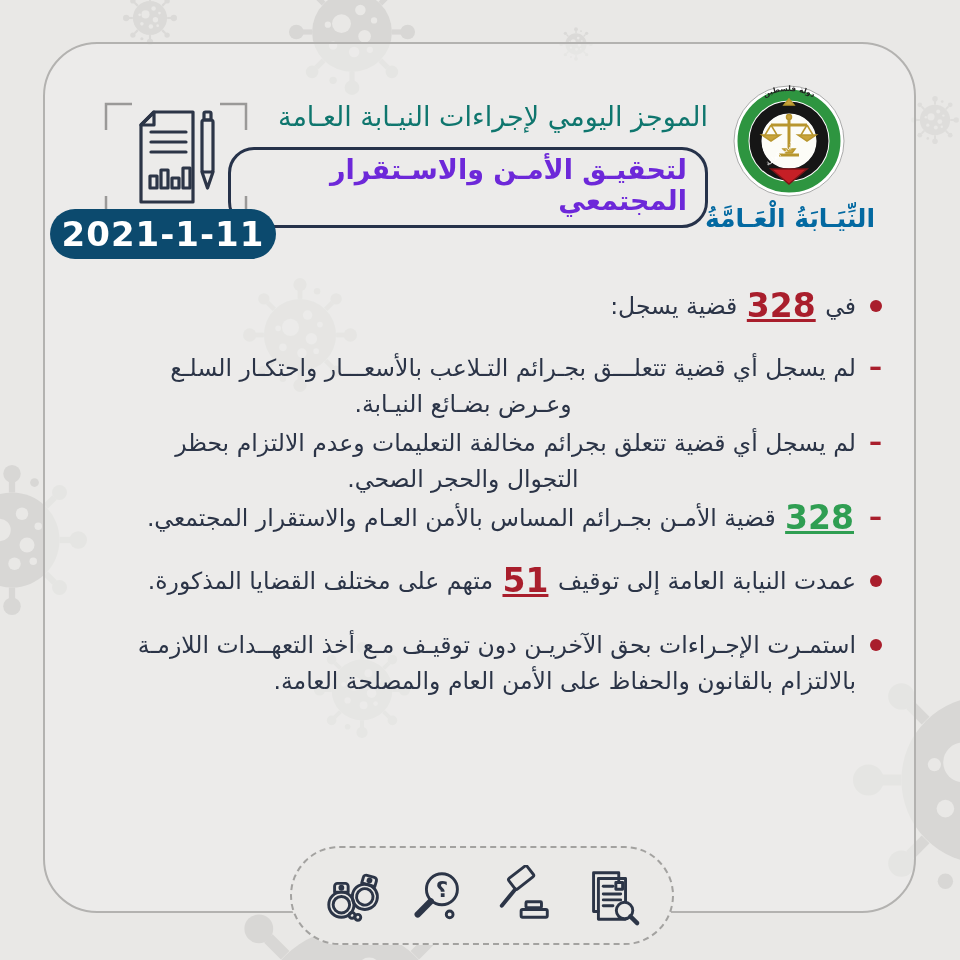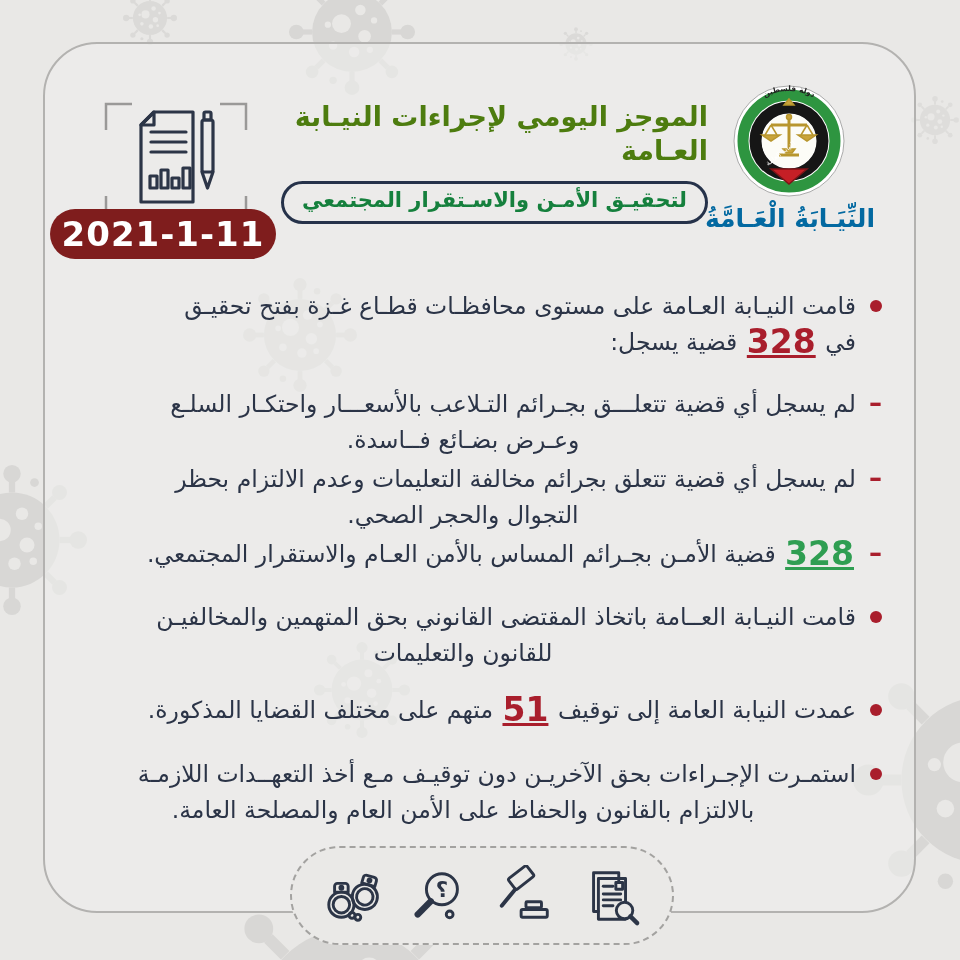--- a/index.html
+++ b/index.html
@@ -13,35 +13,35 @@
   
   .card{
     position:absolute;left:43px;top:42px;width:869px;height:867px;
     border:2px solid #b3b2b0;border-radius:54px;
     background:rgba(238,237,235,0.62);z-index:1;
   }
   
   .header-icon{position:absolute;left:92px;top:90px;z-index:2;}
   .date-badge{
     position:absolute;left:50px;top:209px;width:226px;height:50px;
-    background:#7f1d1d;border-radius:27px;color:#ffffff;
+    background:#0c4a6e;border-radius:27px;color:#ffffff;
     font-size:34px;font-weight:bold;letter-spacing:1px;
     display:flex;align-items:center;justify-content:center;
     direction:ltr;z-index:4;
   }
   .titles{
     position:absolute;right:252px;top:100px;width:480px;
     direction:rtl;text-align:right;z-index:2;
   }
-  .title{font-size:27px;font-weight:bold;color:#4d7c0f;line-height:1.25;}
+  .title{font-size:27px;font-weight:normal;color:#0f766e;line-height:1.25;}
   .subtitle-pill{
     display:inline-block;margin-top:13px;
     border:3px solid #26324A;border-radius:26px;
-    padding:4px 18px 9px;color:#15803d;
-    font-size:21px;font-weight:bold;
+    padding:4px 18px 9px;color:#6d28d9;
+    font-size:27px;font-weight:bold;
   }
   .logo-wrap{position:absolute;left:728px;top:82px;z-index:2;}
   .logo-caption{
     position:absolute;left:692px;top:204px;width:196px;text-align:center;
     font-size:25px;font-weight:bold;color:#0369a1;z-index:2;direction:rtl;
   }
   
   .content{
     position:absolute;left:70px;top:288px;width:812px;z-index:2;
     direction:rtl;color:#2B3447;font-size:23.5px;line-height:36px;
@@ -51,21 +51,21 @@
     flex:none;width:12px;height:12px;border-radius:50%;
     background:#A91E2C;margin-top:12px;margin-inline-end:14px;
   }
   .marker-dash{
     flex:none;width:26px;color:#A91E2C;font-weight:bold;font-size:26px;
     line-height:34px;
   }
   .lines{flex:1;}
   .l-right{text-align:right;}
   .l-center{text-align:center;}
-  .l-left{text-align:center;}
+  .l-left{text-align:right;}
   .num{font-weight:bold;font-size:33px;line-height:1;vertical-align:-3px;padding:0 2px;text-decoration:underline;}
   .num-red{color:#A91E2C;}
   .num-green{color:#2F9E52;}
   .mb-intro{margin-bottom:26px;}
   .mb-sub{margin-bottom:3px;}
   .mb-sublast{margin-bottom:27px;}
   .mb-p2{margin-bottom:21px;}
   .mb-p3{margin-bottom:28px;}
   
   .footer-box{
@@ -191,55 +191,47 @@
       <text x="40" y="84" font-size="7" fill="#ffffff" transform="rotate(-38 40 84)">النيابة العامة</text>
     </svg>
   </div>
   <div class="logo-caption">النِّيَـابَةُ الْعَـامَّةُ</div>
 
   <div class="content">
 
     <div class="item mb-intro">
       <span class="marker-dot"></span>
       <div class="lines">
-        <div class="l-right">قامت النيـابة العـامة على مستوى محافظـات قطـاع غـزة بفتح تحقيـق</div>
         <div class="l-right"><span>في </span><span class="num num-red">328</span><span> قضية يسجل:</span></div>
       </div>
     </div>
 
     <div class="item mb-sub">
       <span class="marker-dash">–</span>
       <div class="lines">
         <div class="l-right">لم يسجل أي قضية تتعلـــق بجـرائم التـلاعب بالأسعـــار واحتكـار السلـع</div>
-        <div class="l-center">وعـرض بضـائع فــاسدة.</div>
+        <div class="l-center">وعـرض بضـائع النيـابة.</div>
       </div>
     </div>
 
     <div class="item mb-sub">
       <span class="marker-dash">–</span>
       <div class="lines">
         <div class="l-right">لم يسجل أي قضية تتعلق بجرائم مخالفة التعليمات وعدم الالتزام بحظر</div>
         <div class="l-center">التجوال والحجر الصحي.</div>
       </div>
     </div>
 
     <div class="item mb-sublast">
       <span class="marker-dash">–</span>
       <div class="lines">
         <div class="l-right"><span class="num num-green">328</span><span> قضية الأمـن بجـرائم المساس بالأمن العـام والاستقرار المجتمعي.</span></div>
       </div>
     </div>
 
-    <div class="item mb-p2">
-      <span class="marker-dot"></span>
-      <div class="lines">
-        <div class="l-right">قامت النيـابة العــامة باتخاذ المقتضى القانوني بحق المتهمين والمخالفيـن</div>
-        <div class="l-center">للقانون والتعليمات</div>
-      </div>
-    </div>
 
     <div class="item mb-p3">
       <span class="marker-dot"></span>
       <div class="lines">
         <div class="l-right"><span>عمدت النيابة العامة إلى توقيف </span><span class="num num-red">51</span><span> متهم على مختلف القضايا المذكورة.</span></div>
       </div>
     </div>
 
     <div class="item">
       <span class="marker-dot"></span>

